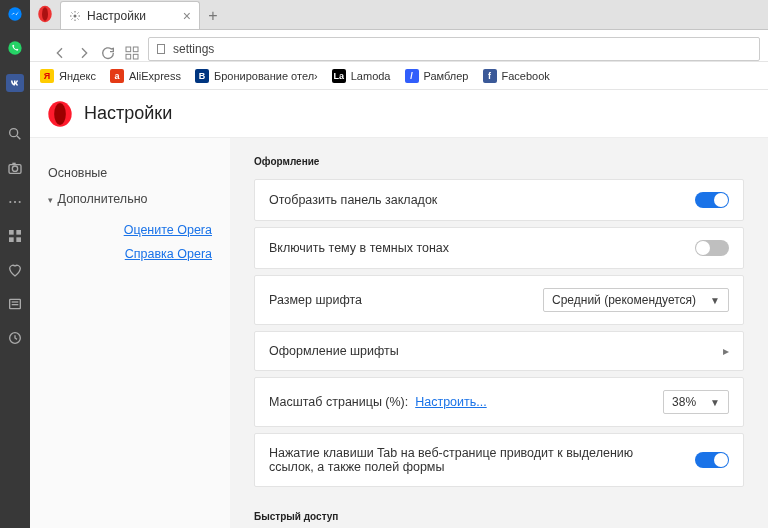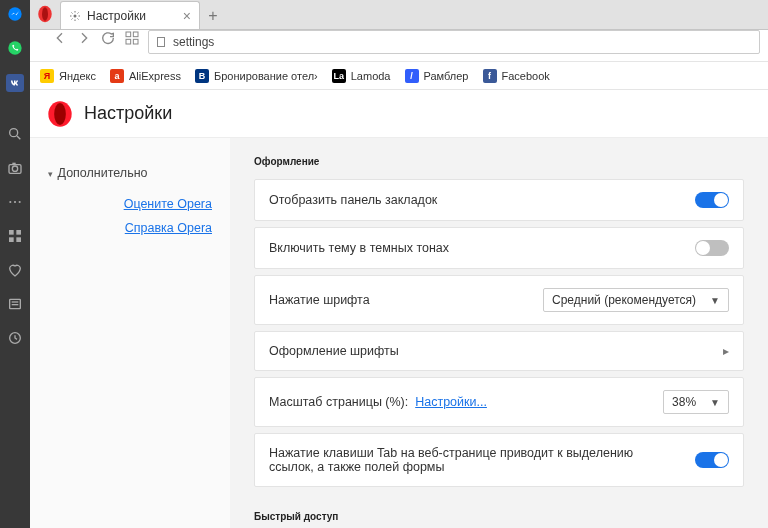--- a/index.html
+++ b/index.html
@@ -7,21 +7,21 @@
 .sidebar-dark { width:30px; background:#383838; display:flex; flex-direction:column; align-items:center; padding-top:6px; gap:14px; }
 .sidebar-dark svg { width:16px; height:16px; fill:#aaa; cursor:pointer; }
 .sidebar-dark .blue-badge { width:18px; height:18px; background:#3b5998; border-radius:3px; display:flex; align-items:center; justify-content:center; }
 .sidebar-dark .blue-badge svg { width:12px; height:12px; fill:#fff; }
 .main-col { flex:1; display:flex; flex-direction:column; }
 .tabstrip { height:30px; background:#e2e2e2; display:flex; align-items:flex-end; border-bottom:1px solid #c5c5c5; }
 .opera-menu-btn { width:30px; height:30px; display:flex; align-items:center; justify-content:center; cursor:pointer; }
 .tab { height:28px; background:#fff; border:1px solid #c5c5c5; border-bottom:none; border-radius:3px 3px 0 0; display:flex; align-items:center; padding:0 8px; font-size:12px; color:#333; min-width:140px; gap:6px; }
 .tab-close { margin-left:auto; color:#888; cursor:pointer; font-size:14px; }
 .newtab { width:26px; height:26px; display:flex; align-items:center; justify-content:center; color:#777; font-size:16px; cursor:pointer; }
-.navbar { height:32px; background:#fff; display:flex; align-items:flex-start; padding:0 8px; gap:8px; border-bottom:1px solid #e5e5e5; }
+.navbar { height:32px; background:#fff; display:flex; align-items:flex-end; padding:0 8px; gap:8px; border-bottom:1px solid #e5e5e5; }
 .nav-icon { color:#888; cursor:pointer; }
 .nav-icon svg { width:16px; height:16px; display:block; }
 .addrbox { flex:1; height:24px; border:1px solid #ccc; border-radius:2px; display:flex; align-items:center; padding:0 6px; font-size:12px; color:#444; gap:6px; }
 .bookbar { height:28px; background:#fff; display:flex; align-items:center; padding:0 10px; gap:14px; border-bottom:1px solid #e5e5e5; font-size:11px; color:#333; }
 .bm { display:flex; align-items:center; gap:5px; cursor:pointer; }
 .bm .bm-icon { width:14px; height:14px; display:flex; align-items:center; justify-content:center; border-radius:2px; font-size:9px; font-weight:bold; color:#fff; }
 .page-header { height:48px; background:#fff; display:flex; align-items:center; padding:0 16px; gap:10px; border-bottom:1px solid #ededed; }
 .page-title { font-size:18px; color:#222; }
 .content { flex:1; display:flex; overflow:hidden; }
 .settings-nav { width:200px; background:#fafafa; padding:22px 18px; font-size:12.5px; color:#444; }
@@ -180,20 +180,21 @@
   <div class="page-header">
     <svg viewBox="0 0 24 24" width="28" height="28">
         <ellipse cx="12" cy="12" rx="10" ry="11" fill="#ff1b2d"></ellipse>
         <ellipse cx="12" cy="12" rx="5" ry="9.5" fill="#9c0000"></ellipse>
       </svg>
     <span class="page-title">Настройки</span>
   </div>
 
   <div class="content">
     <div class="settings-nav">
+      <div class="nav-item">Основные</div>
       <div class="nav-item expandable"><span>Дополнительно</span></div>
       <div class="sub">
         <span class="link">Оцените Opera</span>
         <span class="link">Справка Opera</span>
       </div>
     </div>
 
     <div class="settings-pane">
       <div class="section-title">Оформление</div>
 
@@ -205,40 +206,40 @@
       </div>
 
       <div class="row">
         <span>Включить тему в темных тонах</span>
         <div class="row-end">
             <div class="toggle off"></div>
           </div>
       </div>
 
       <div class="row">
-        <span>Нажатие шрифта</span>
+        <span>Размер шрифта</span>
         <div class="row-end">
           <div class="select">
             <span>Средний (рекомендуется)</span>
             <span class="caret">▼</span>
           </div>
         </div>
       </div>
 
       <div class="row">
         <span>Оформление шрифты</span>
         <div class="row-end">
             <span class="chev">▸</span>
           </div>
       </div>
 
       <div class="row">
         <span>Масштаб страницы (%):</span>
         <span>&nbsp;&nbsp;</span>
-        <span class="plink">Настройки...</span>
+        <span class="plink">Настроить...</span>
         <div class="row-end">
           <div class="select">
             <span>38%</span>
             <span class="caret">▼</span>
           </div>
         </div>
       </div>
 
       <div class="row">
         <span style="max-width:380px">Нажатие клавиши Tab на веб-странице приводит к выделению ссылок, а также полей формы</span>

